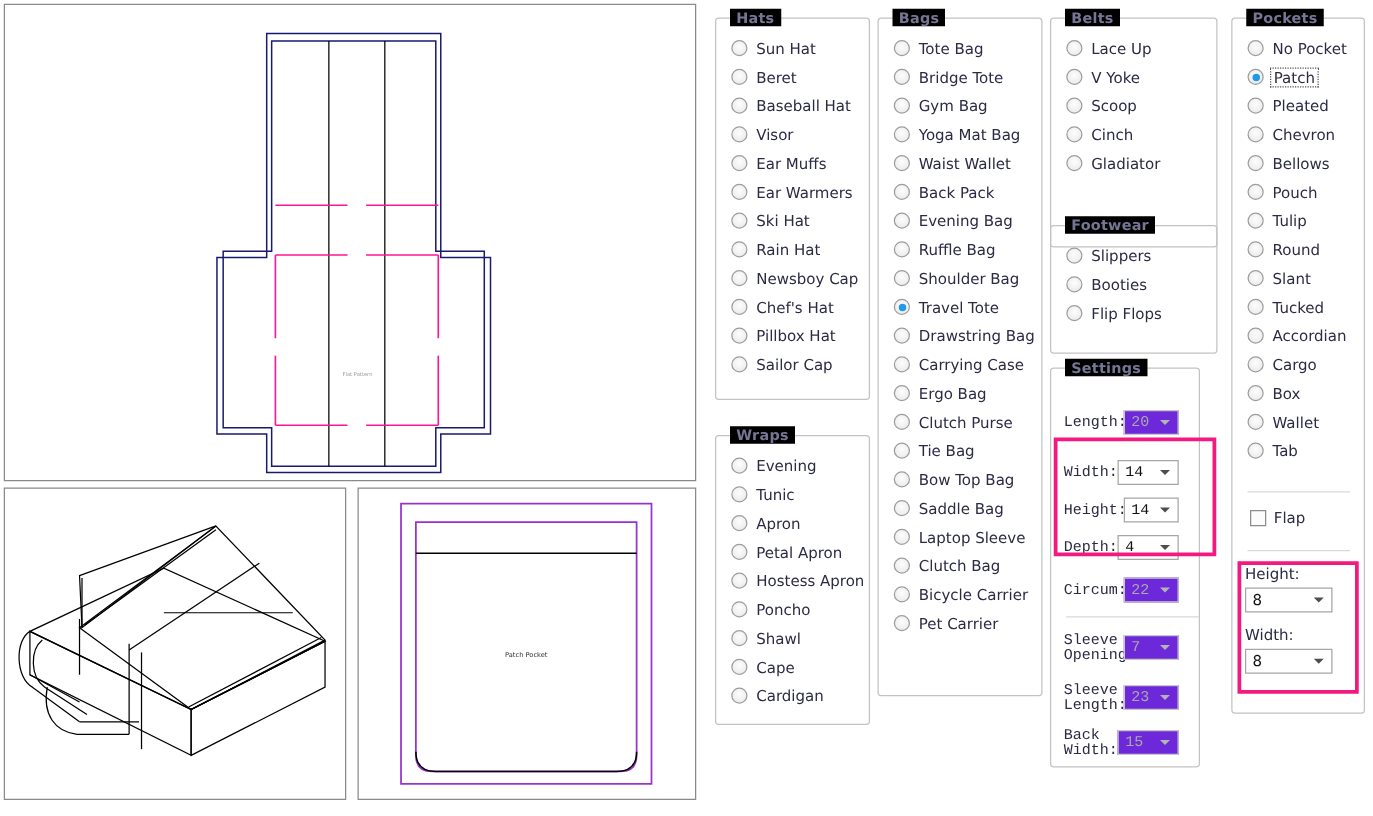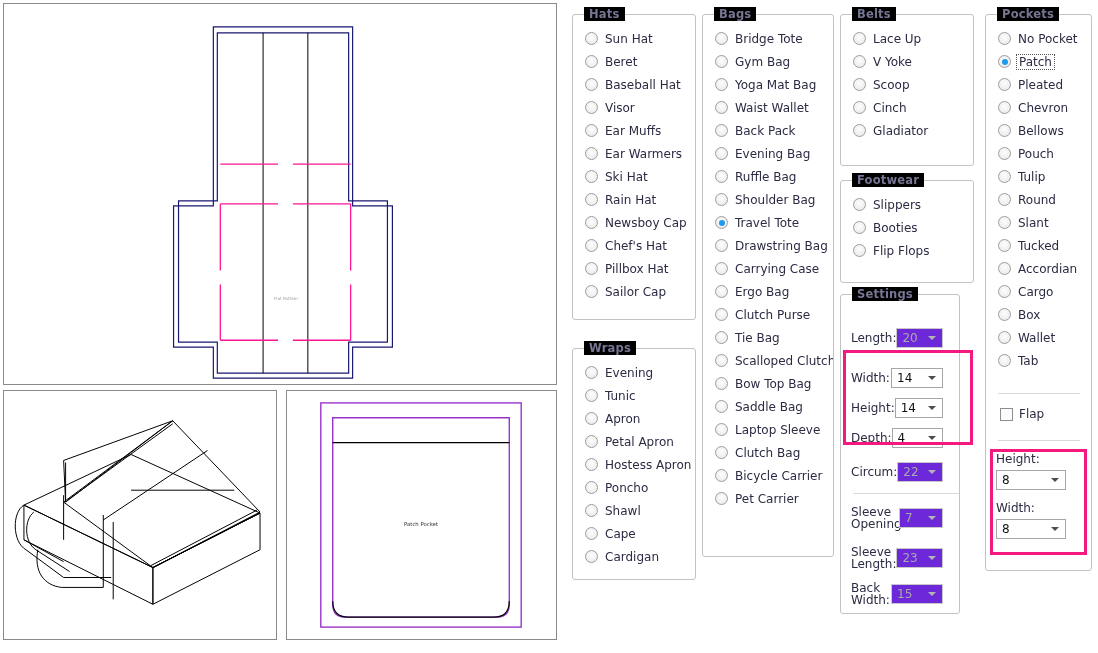--- a/index.html
+++ b/index.html
@@ -126,20 +126,21 @@
   }
   .check-label { font-size: 12px; color: #2b2b44; }
 
   
   .field-row {
     position: absolute;
     left: 0; right: 16px;
     height: 26px;
     display: flex;
     align-items: center;
+    font-family: Liberation Mono, monospace;
   }
   .field-label {
     width: 58px;
     padding-left: 10px;
     box-sizing: border-box;
     font-size: 12px;
     color: #2b2b44;
     line-height: 12.5px;
   }
   .field-label.two-line { font-size: 12px; }
@@ -365,20 +366,24 @@
             <span class="radio-label">Cardigan</span>
           </div>
         </div>
     </div>
 
     <div class="groupbox" style="left:136px; top:14px; width:132px; height:543px;">
       <div class="gb-title">Bags</div>
       <div class="gb-body" id="list-bags">
           <div class="radio-row">
             <span class="radio"></span>
+            <span class="radio-label">Tote Bag</span>
+          </div>
+          <div class="radio-row">
+            <span class="radio"></span>
             <span class="radio-label">Bridge Tote</span>
           </div>
           <div class="radio-row">
             <span class="radio"></span>
             <span class="radio-label">Gym Bag</span>
           </div>
           <div class="radio-row">
             <span class="radio"></span>
             <span class="radio-label">Yoga Mat Bag</span>
           </div>
@@ -421,24 +426,20 @@
           <div class="radio-row">
             <span class="radio"></span>
             <span class="radio-label">Clutch Purse</span>
           </div>
           <div class="radio-row">
             <span class="radio"></span>
             <span class="radio-label">Tie Bag</span>
           </div>
           <div class="radio-row">
             <span class="radio"></span>
-            <span class="radio-label">Scalloped Clutch</span>
-          </div>
-          <div class="radio-row">
-            <span class="radio"></span>
             <span class="radio-label">Bow Top Bag</span>
           </div>
           <div class="radio-row">
             <span class="radio"></span>
             <span class="radio-label">Saddle Bag</span>
           </div>
           <div class="radio-row">
             <span class="radio"></span>
             <span class="radio-label">Laptop Sleeve</span>
           </div>
@@ -450,21 +451,21 @@
             <span class="radio"></span>
             <span class="radio-label">Bicycle Carrier</span>
           </div>
           <div class="radio-row">
             <span class="radio"></span>
             <span class="radio-label">Pet Carrier</span>
           </div>
         </div>
     </div>
 
-    <div class="groupbox" style="left:274px; top:14px; width:134px; height:152px;">
+    <div class="groupbox" style="left:274px; top:14px; width:134px; height:184px;">
       <div class="gb-title">Belts</div>
       <div class="gb-body" id="list-belts">
           <div class="radio-row">
             <span class="radio"></span>
             <span class="radio-label">Lace Up</span>
           </div>
           <div class="radio-row">
             <span class="radio"></span>
             <span class="radio-label">V Yoke</span>
           </div>

